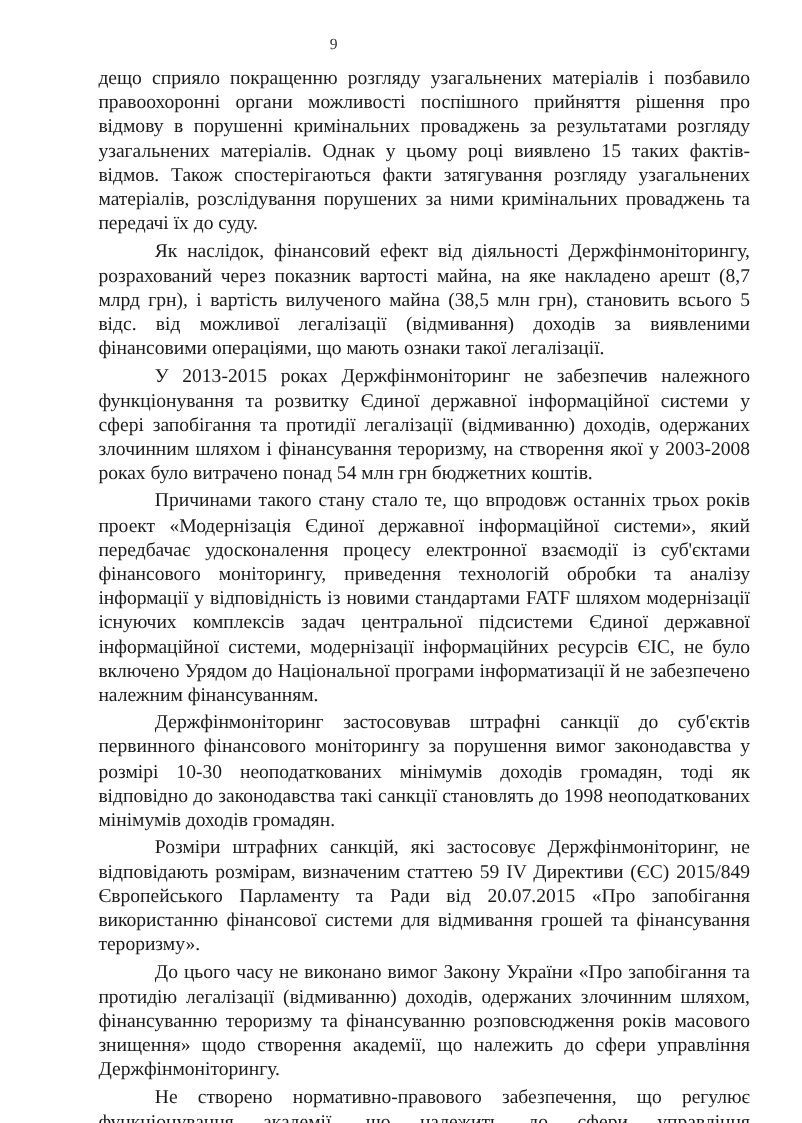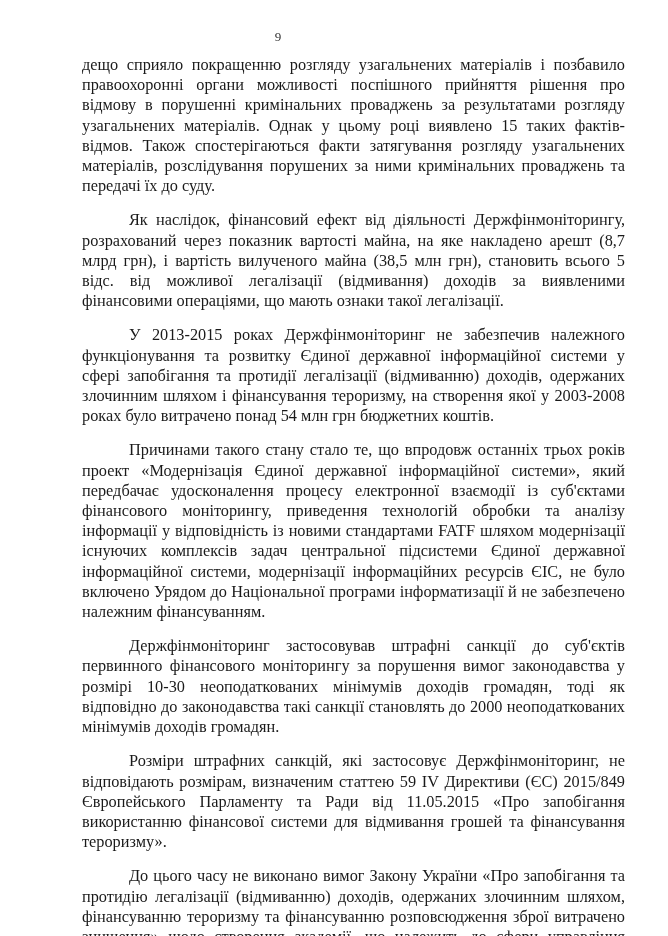--- a/index.html
+++ b/index.html
@@ -14,29 +14,29 @@
   }
   .content {
     position: absolute; top: 55px; left: 82px; width: 543px;
     font-size: 16.3px; line-height: 20.2px;
   }
   .para {
     margin: 0; text-align: justify; text-align-last: left;
   }
   .para.indent { text-indent: 47px; }
   .para.bold { font-weight: normal; }
-  .para + .para { margin-top: 14px; }
+  .para + .para { margin-top: 3px; }
 </style>
 </head>
 <body>
 
 <div class="page-number">9</div>
 
 <div class="content">
   <p class="para">дещо сприяло покращенню розгляду узагальнених матеріалів і позбавило правоохоронні органи можливості поспішного прийняття рішення про відмову в порушенні кримінальних проваджень за результатами розгляду узагальнених матеріалів. Однак у цьому році виявлено 15 таких фактів-відмов. Також спостерігаються факти затягування розгляду узагальнених матеріалів, розслідування порушених за ними кримінальних проваджень та передачі їх до суду.</p>
   <p class="para indent">Як наслідок, фінансовий ефект від діяльності Держфінмоніторингу, розрахований через показник вартості майна, на яке накладено арешт (8,7 млрд грн), і вартість вилученого майна (38,5 млн грн), становить всього 5 відс. від можливої легалізації (відмивання) доходів за виявленими фінансовими операціями, що мають ознаки такої легалізації.</p>
   <p class="para indent bold">У 2013-2015 роках Держфінмоніторинг не забезпечив належного функціонування та розвитку Єдиної державної інформаційної системи у сфері запобігання та протидії легалізації (відмиванню) доходів, одержаних злочинним шляхом і фінансування тероризму, на створення якої у 2003-2008 роках було витрачено понад 54 млн грн бюджетних коштів.</p>
   <p class="para indent">Причинами такого стану стало те, що впродовж останніх трьох років проект «Модернізація Єдиної державної інформаційної системи», який передбачає удосконалення процесу електронної взаємодії із суб'єктами фінансового моніторингу, приведення технологій обробки та аналізу інформації у відповідність із новими стандартами FATF шляхом модернізації існуючих комплексів задач центральної підсистеми Єдиної державної інформаційної системи, модернізації інформаційних ресурсів ЄІС, не було включено Урядом до Національної програми інформатизації й не забезпечено належним фінансуванням.</p>
-  <p class="para indent bold">Держфінмоніторинг застосовував штрафні санкції до суб'єктів первинного фінансового моніторингу за порушення вимог законодавства у розмірі 10-30 неоподаткованих мінімумів доходів громадян, тоді як відповідно до законодавства такі санкції становлять до 2000 неоподаткованих мінімумів доходів громадян.</p>
-  <p class="para indent">Розміри штрафних санкцій, які застосовує Держфінмоніторинг, не відповідають розмірам, визначеним статтею 59 IV Директиви (ЄС) 2015/849 Європейського Парламенту та Ради від 11.05.2015 «Про запобігання використанню фінансової системи для відмивання грошей та фінансування тероризму».</p>
-  <p class="para indent">До цього часу не виконано вимог Закону України «Про запобігання та протидію легалізації (відмиванню) доходів, одержаних злочинним шляхом, фінансуванню тероризму та фінансуванню розповсюдження зброї витрачено знищення» щодо створення академії, що належить до сфери управління Держфінмоніторингу.</p>
+  <p class="para indent bold">Держфінмоніторинг застосовував штрафні санкції до суб'єктів первинного фінансового моніторингу за порушення вимог законодавства у розмірі 10-30 неоподаткованих мінімумів доходів громадян, тоді як відповідно до законодавства такі санкції становлять до 1998 неоподаткованих мінімумів доходів громадян.</p>
+  <p class="para indent">Розміри штрафних санкцій, які застосовує Держфінмоніторинг, не відповідають розмірам, визначеним статтею 59 IV Директиви (ЄС) 2015/849 Європейського Парламенту та Ради від 20.07.2015 «Про запобігання використанню фінансової системи для відмивання грошей та фінансування тероризму».</p>
+  <p class="para indent">До цього часу не виконано вимог Закону України «Про запобігання та протидію легалізації (відмиванню) доходів, одержаних злочинним шляхом, фінансуванню тероризму та фінансуванню розповсюдження років масового знищення» щодо створення академії, що належить до сфери управління Держфінмоніторингу.</p>
   <p class="para indent" style="text-align-last: justify;">Не створено нормативно-правового забезпечення, що регулює функціонування академії, що належить до сфери управління Держфінмоніторингу, зокрема Мінфіном не погоджено проекту розпорядження</p>
 </div>
 
 </body></html>

